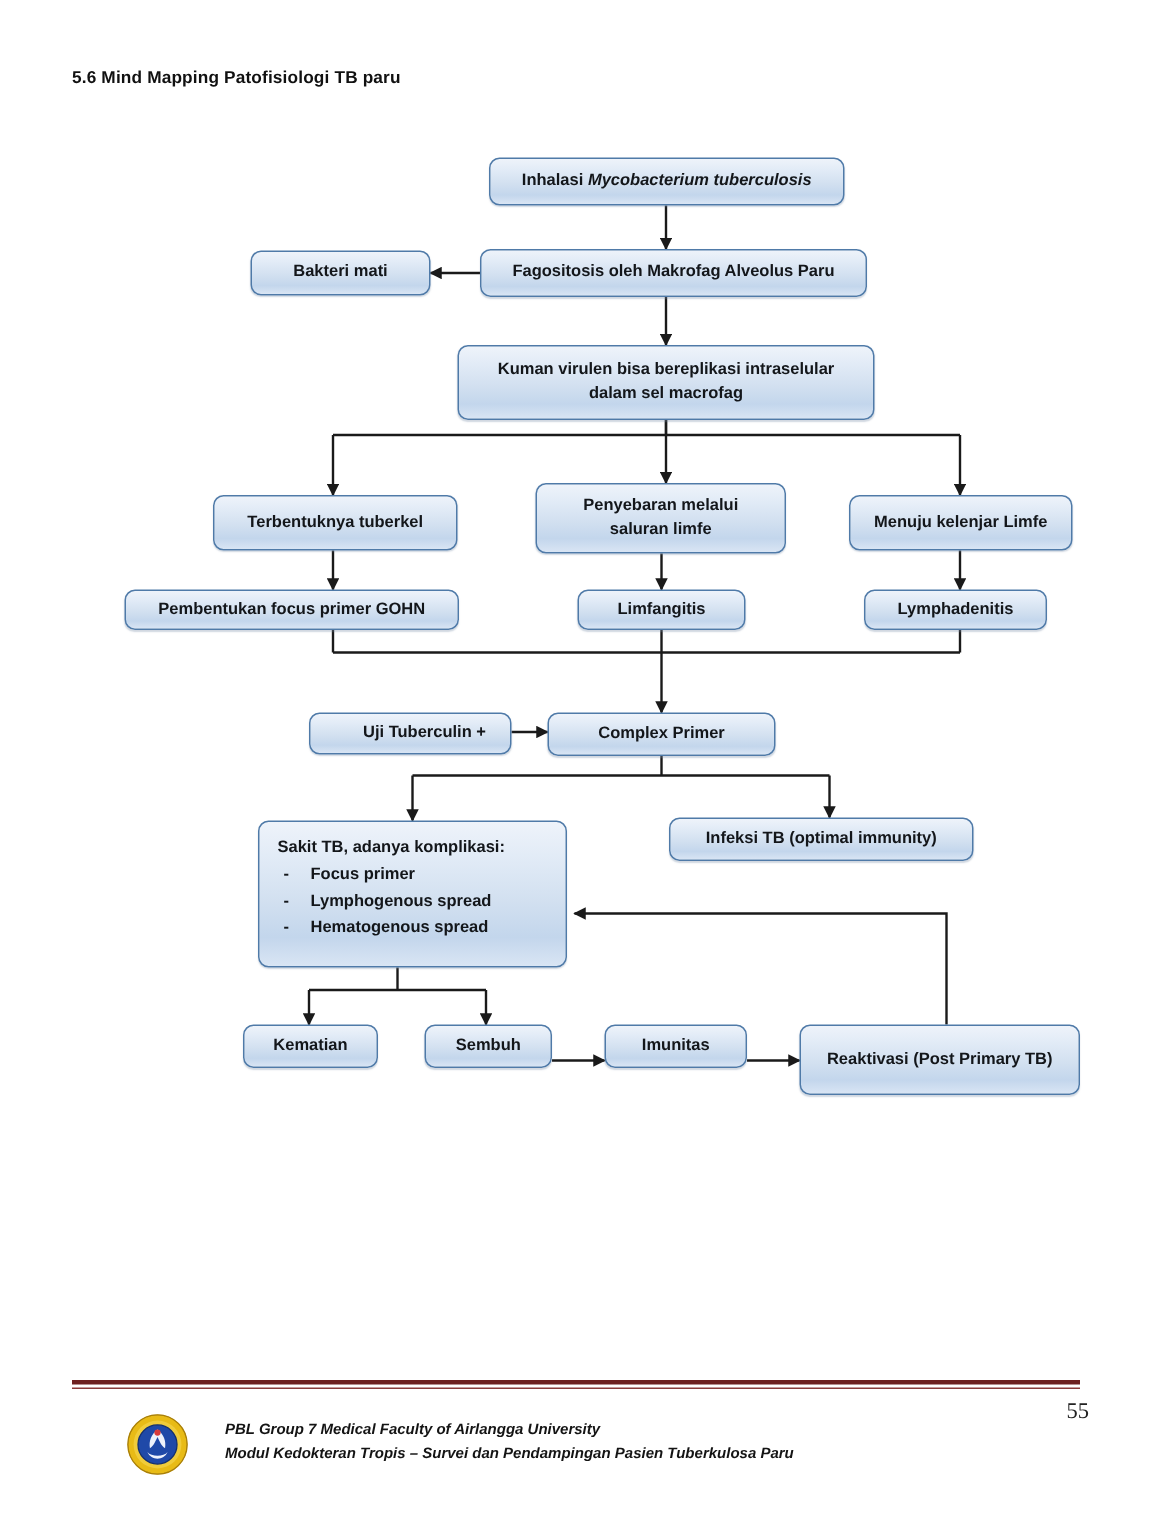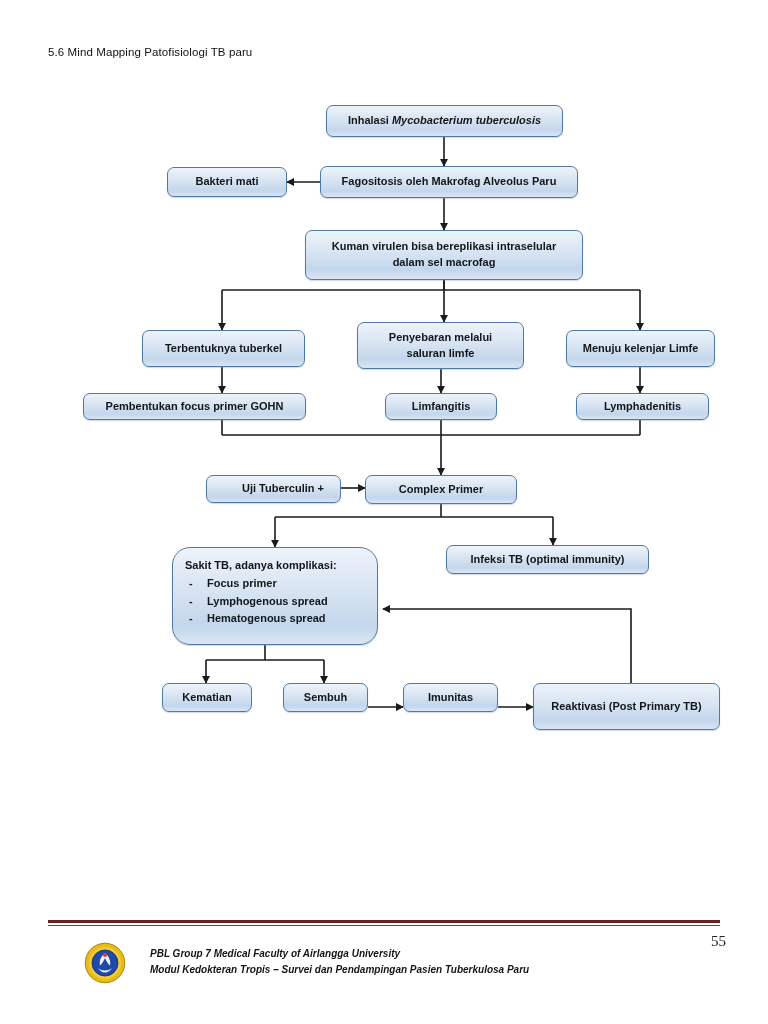--- a/index.html
+++ b/index.html
@@ -21,21 +21,21 @@
     left: 0; top: 0;
     width: 768px;
     height: 1024px;
   }
 
   .heading {
     position: absolute;
     left: 48px;
     top: 46px;
     font-size: 11.5px;
-    font-weight: normal;
+    font-weight: bold;
     letter-spacing: 0.1px;
     color: #111111;
     white-space: nowrap;
   }
 
   
   #chart {
     position: absolute;
     left: 0;
     top: 90px;
@@ -250,33 +250,33 @@
     </div>
 
     <div class="node" style="left:83px; top:303px; width:223px; height:27px;">
       <span class="line">Pembentukan focus primer GOHN</span>
     </div>
 
     <div class="node" style="left:385px; top:303px; width:112px; height:27px;">
       <span class="line">Limfangitis</span>
     </div>
 
-    <div class="node" style="left:576px; top:303px; width:133px; height:27px;">
+    <div class="node" style="left:576px; top:303px; width:122px; height:27px;">
       <span class="line">Lymphadenitis</span>
     </div>
 
     <div class="node" style="left:206px; top:385px; width:135px; height:28px;padding-left:25px;">
       <span class="line">Uji Tuberculin +</span>
     </div>
 
     <div class="node" style="left:365px; top:385px; width:152px; height:29px;">
       <span class="line">Complex Primer</span>
     </div>
 
-    <div class="node listbox" style="left:172px; top:457px; width:206px; height:98px;border-radius:18px;">
+    <div class="node listbox" style="left:172px; top:457px; width:206px; height:98px;">
       <span class="line">Sakit TB, adanya komplikasi:</span>
       <span class="li">
         <span class="dash">-</span>
         <span>Focus primer</span>
       </span>
       <span class="li">
         <span class="dash">-</span>
         <span>Lymphogenous spread</span>
       </span>
       <span class="li">

